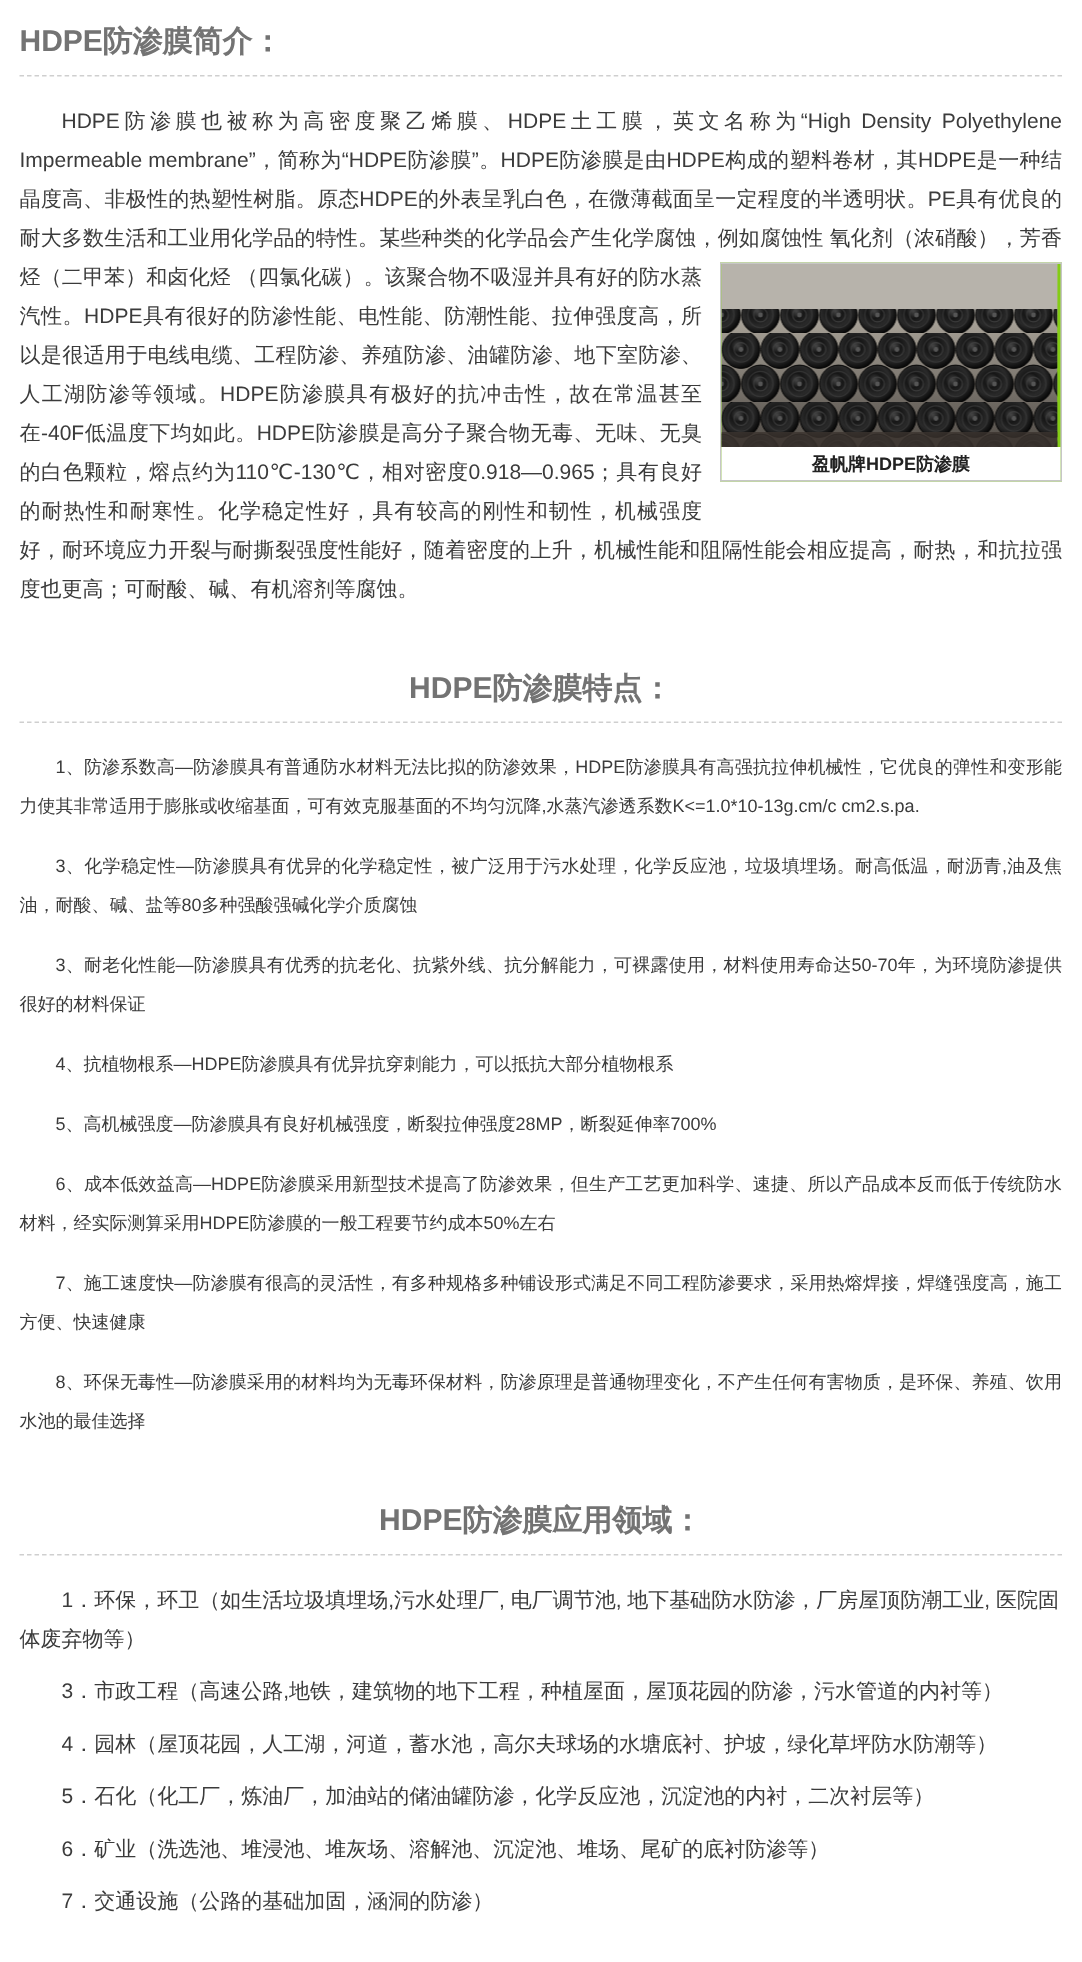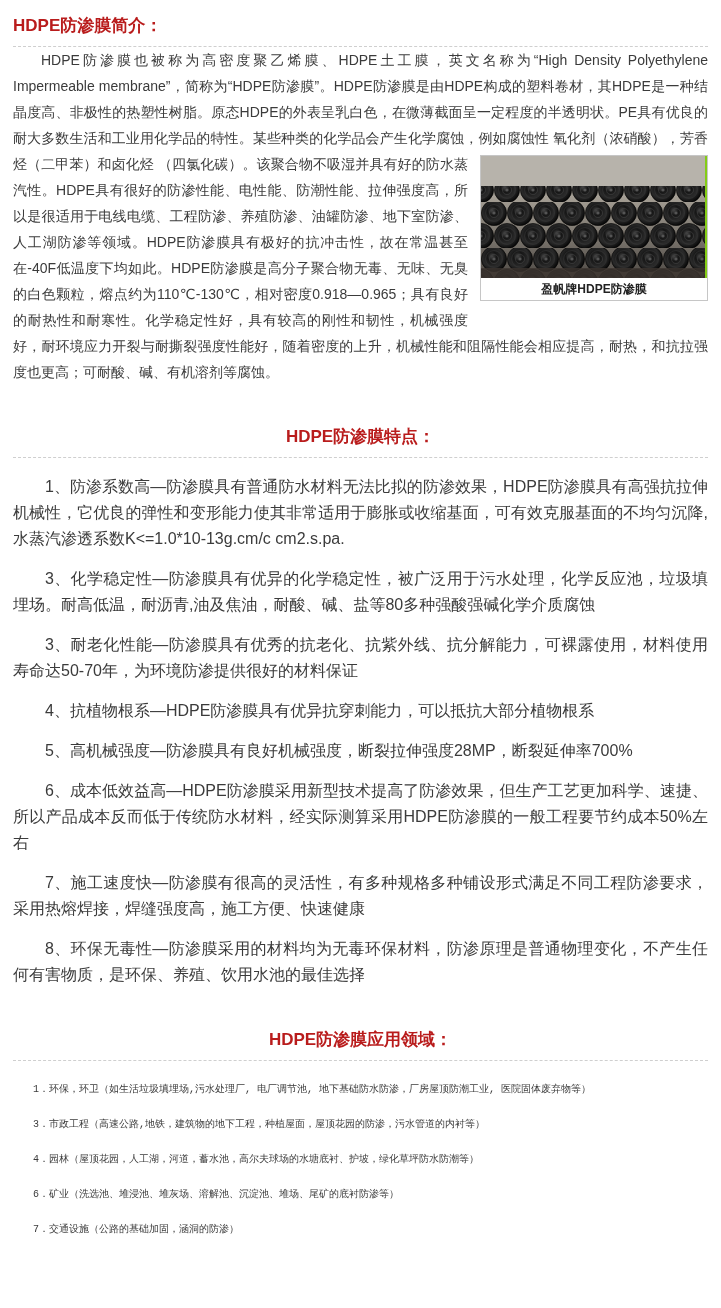--- a/index.html
+++ b/index.html
@@ -13,56 +13,55 @@
     font-family: "Liberation Sans", "DejaVu Sans", sans-serif;
     color: #3b3b3b;
     box-sizing: border-box;
   }
   .page {
     padding: 10px 13px 20px 13px;
     box-sizing: border-box;
     width: 721px;
   }
   .section-heading {
-    font-size: 17px;
+    font-size: 20px;
     font-weight: bold;
-    color: #b91c1c;
+    color: #737373;
     margin: 0;
     padding: 4px 0 9px 0;
     border-bottom: 1px dashed #cfcfcf;
     font-family: "Liberation Sans", "DejaVu Sans", sans-serif;
   }
   .section-heading.later {
     margin-top: 36px;
     text-align: center;
   }
   .body-text, .intro-para {
     font-size: 14px;
     line-height: 26px;
     text-indent: 2em;
     margin: 12px 0;
     color: #3b3b3b;
     text-align: justify;
   }
   .intro-para {
-    margin-top: 0;
+    margin-top: 16px;
   }
   .feature-item {
-    font-size: 16px;
+    font-size: 12px;
     line-height: 26px;
     text-indent: 2em;
     margin: 8px 0 14px 0;
     text-align: justify;
   }
   .app-item {
-    font-size: 10px;
+    font-size: 14px;
     line-height: 26px;
     text-indent: 2em;
     margin: 9px 0;
-    font-family: Liberation Mono, monospace;
   }
   .apps-wrap {
     margin-top: 16px;
   }
   
   .photo-box {
     float: right;
     display: block;
     width: 226px;
     margin: 4px 0 10px 12px;
@@ -148,18 +147,19 @@
     <p class="feature-item">7、施工速度快—防渗膜有很高的灵活性，有多种规格多种铺设形式满足不同工程防渗要求，采用热熔焊接，焊缝强度高，施工方便、快速健康</p>
     <p class="feature-item">8、环保无毒性—防渗膜采用的材料均为无毒环保材料，防渗原理是普通物理变化，不产生任何有害物质，是环保、养殖、饮用水池的最佳选择</p>
   </div>
 
   <h2 class="section-heading later">HDPE防渗膜应用领域：</h2>
 
   <div class="apps-wrap">
     <p class="app-item">1．环保，环卫（如生活垃圾填埋场,污水处理厂, 电厂调节池, 地下基础防水防渗，厂房屋顶防潮工业, 医院固体废弃物等）</p>
     <p class="app-item">3．市政工程（高速公路,地铁，建筑物的地下工程，种植屋面，屋顶花园的防渗，污水管道的内衬等）</p>
     <p class="app-item">4．园林（屋顶花园，人工湖，河道，蓄水池，高尔夫球场的水塘底衬、护坡，绿化草坪防水防潮等）</p>
+    <p class="app-item">5．石化（化工厂，炼油厂，加油站的储油罐防渗，化学反应池，沉淀池的内衬，二次衬层等）</p>
     <p class="app-item">6．矿业（洗选池、堆浸池、堆灰场、溶解池、沉淀池、堆场、尾矿的底衬防渗等）</p>
     <p class="app-item">7．交通设施（公路的基础加固，涵洞的防渗）</p>
 
   </div>
 
 </div>
 
 </body></html>

